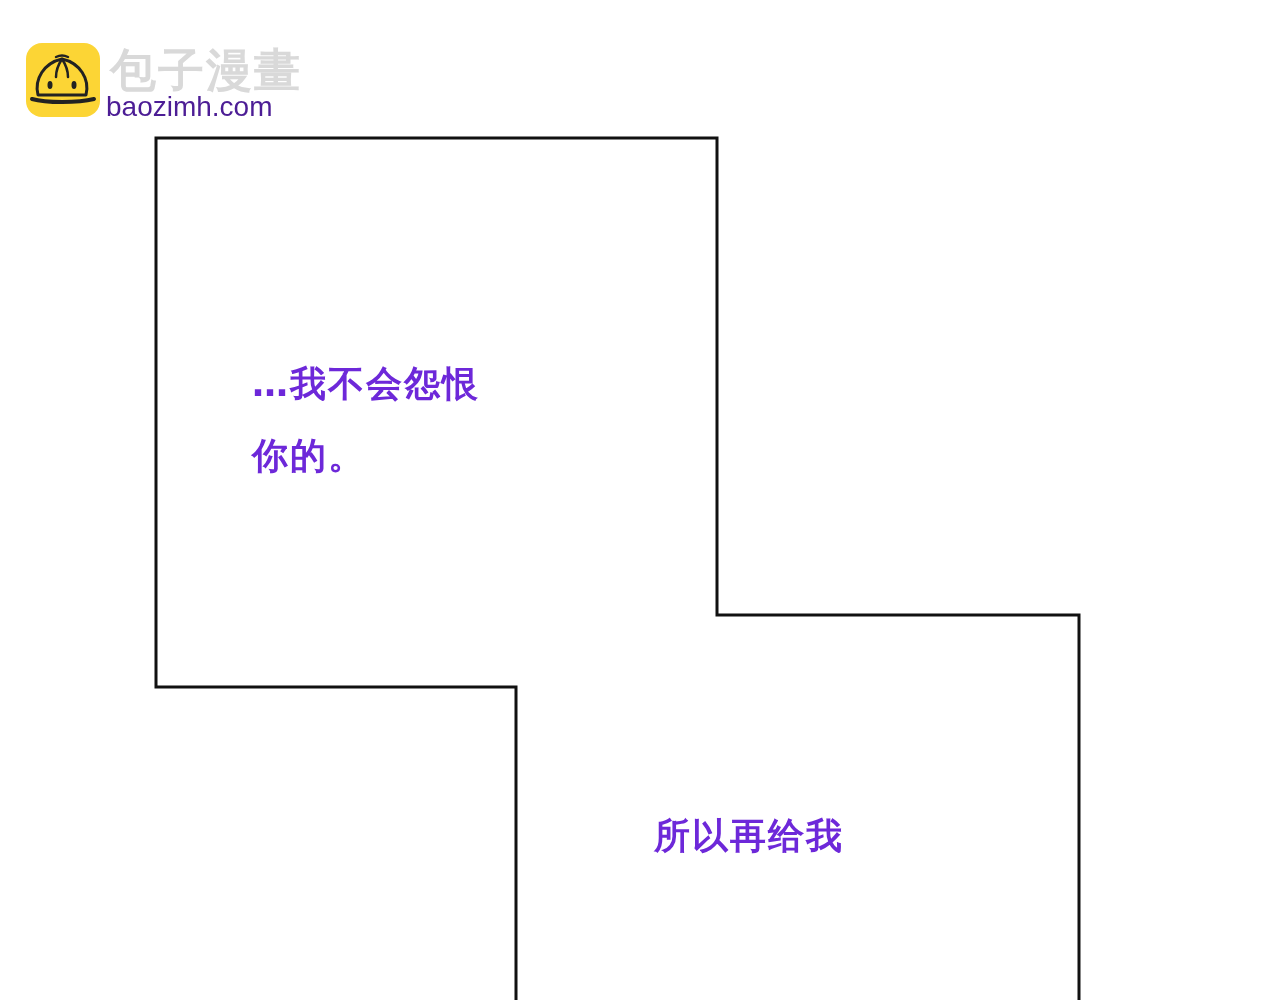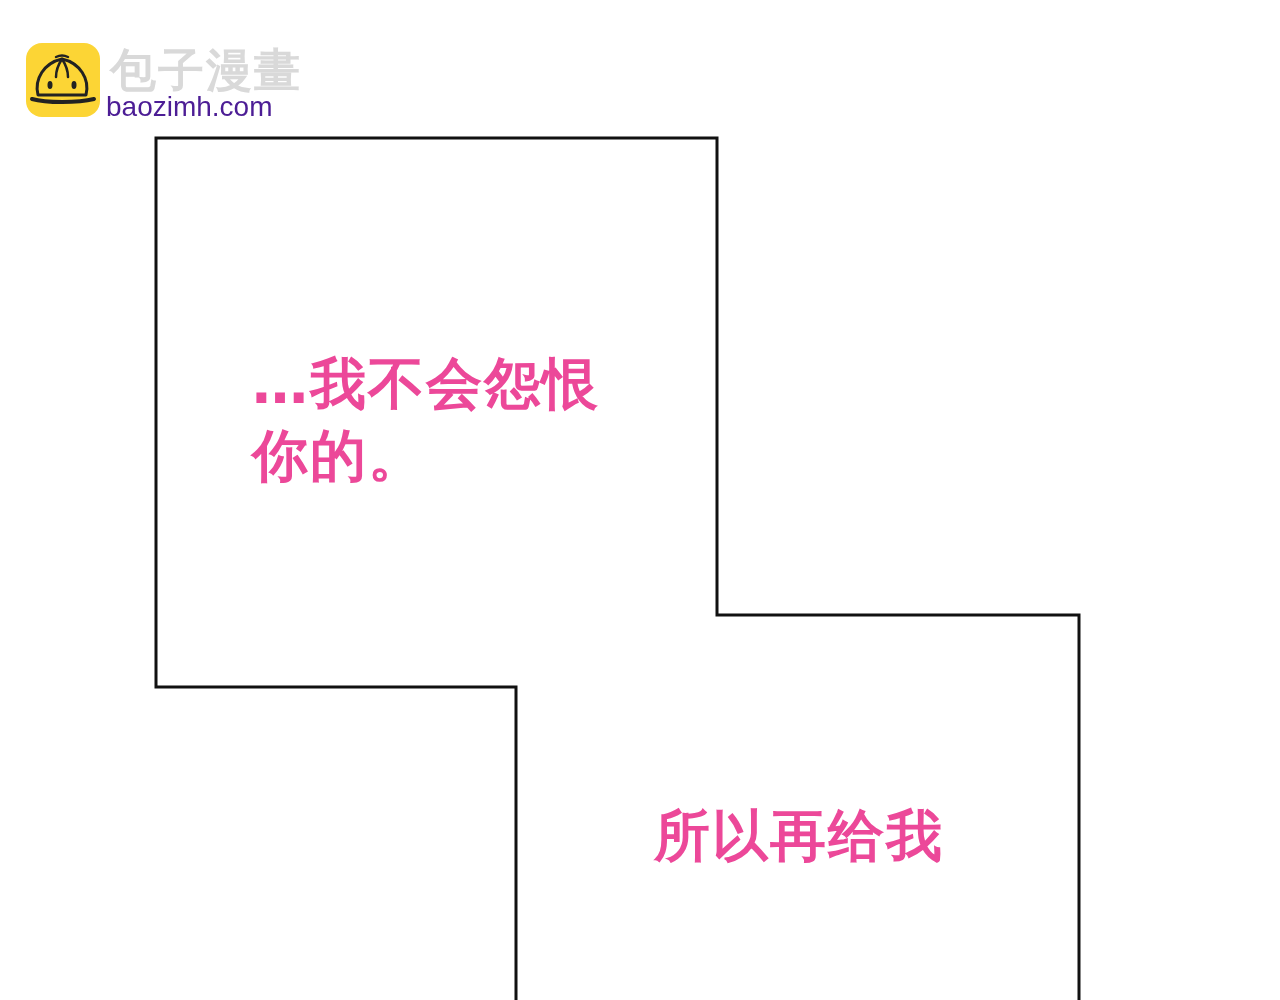--- a/index.html
+++ b/index.html
@@ -2,21 +2,21 @@
 <html><head>
   <meta charset="utf-8">
   <style>
     html, body { margin: 0; padding: 0; background: #ffffff; }
     body { width: 1280px; height: 1000px; position: relative; overflow: hidden; font-family: "DejaVu Sans", sans-serif; }
     .logo { position: absolute; left: 26px; top: 34px; width: 290px; height: 80px; margin-top: 9px; }
     .logo-icon { position: absolute; left: 0; top: 0; width: 74px; height: 74px; }
     .logo-title { position: absolute; left: 84px; top: 0px; font-size: 46px; line-height: 54px; color: #d9d9d9; font-weight: bold; letter-spacing: 2px; white-space: nowrap; font-family: "DejaVu Sans", sans-serif; }
     .logo-url { position: absolute; left: 80px; top: 48px; font-size: 28px; line-height: 32px; color: #4c1d95; white-space: nowrap; font-family: "Liberation Sans", sans-serif; }
     .panel-lines { position: absolute; left: 0; top: 0; width: 1280px; height: 1000px; }
-    .bubble-text { position: absolute; color: #ec4899; font-size: 56px; line-height: 72px; font-weight: bold; white-space: nowrap; font-family: "DejaVu Sans", sans-serif; letter-spacing: 2px; }
+    .bubble-text { position: absolute; color: #6d28d9; font-size: 36px; line-height: 72px; font-weight: bold; white-space: nowrap; font-family: "DejaVu Sans", sans-serif; letter-spacing: 2px; }
     .t1 { left: 252px; top: 348px; }
     .t2 { left: 654px; top: 800px; }
   </style>
 </head>
 <body>
 
 <div class="logo">
   <svg class="logo-icon" viewBox="0 0 74 74">
     <rect x="0" y="0" width="74" height="74" rx="16" fill="#FCD535"></rect>
     <path d="M12 52 C8 36 18 20 36 16 C54 20 64 36 60 52 Z" fill="#FCD535" stroke="#222" stroke-width="3" stroke-linejoin="round"></path>

